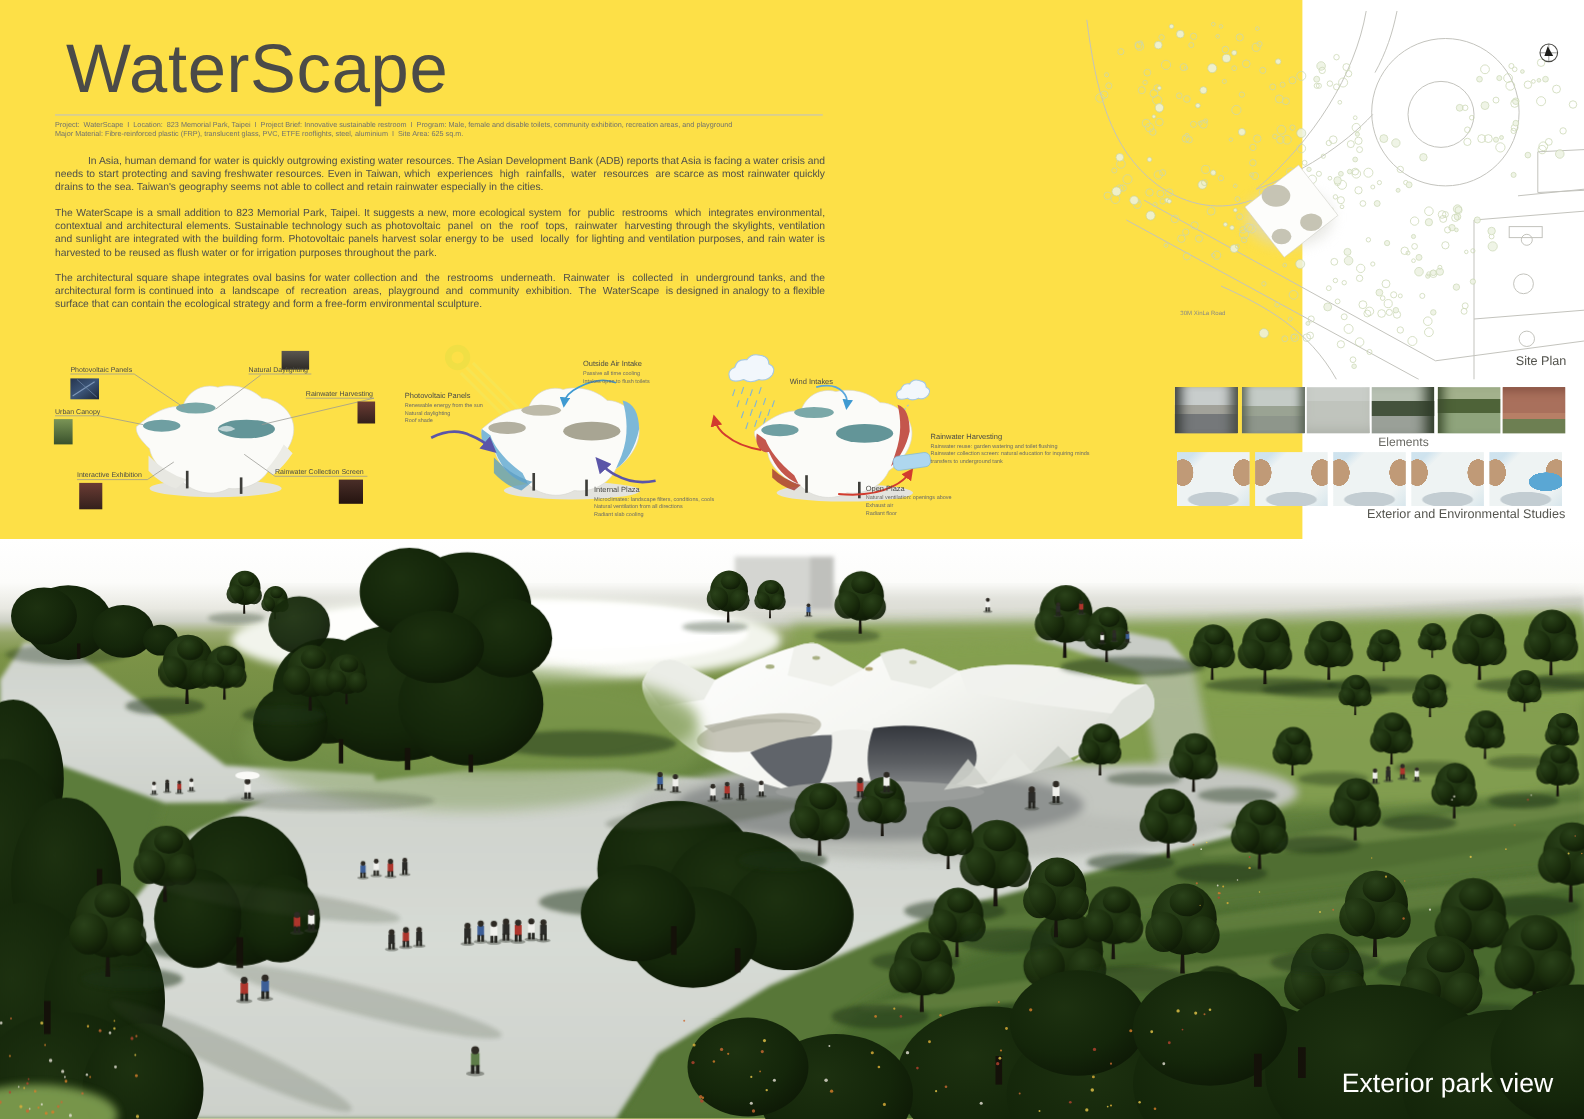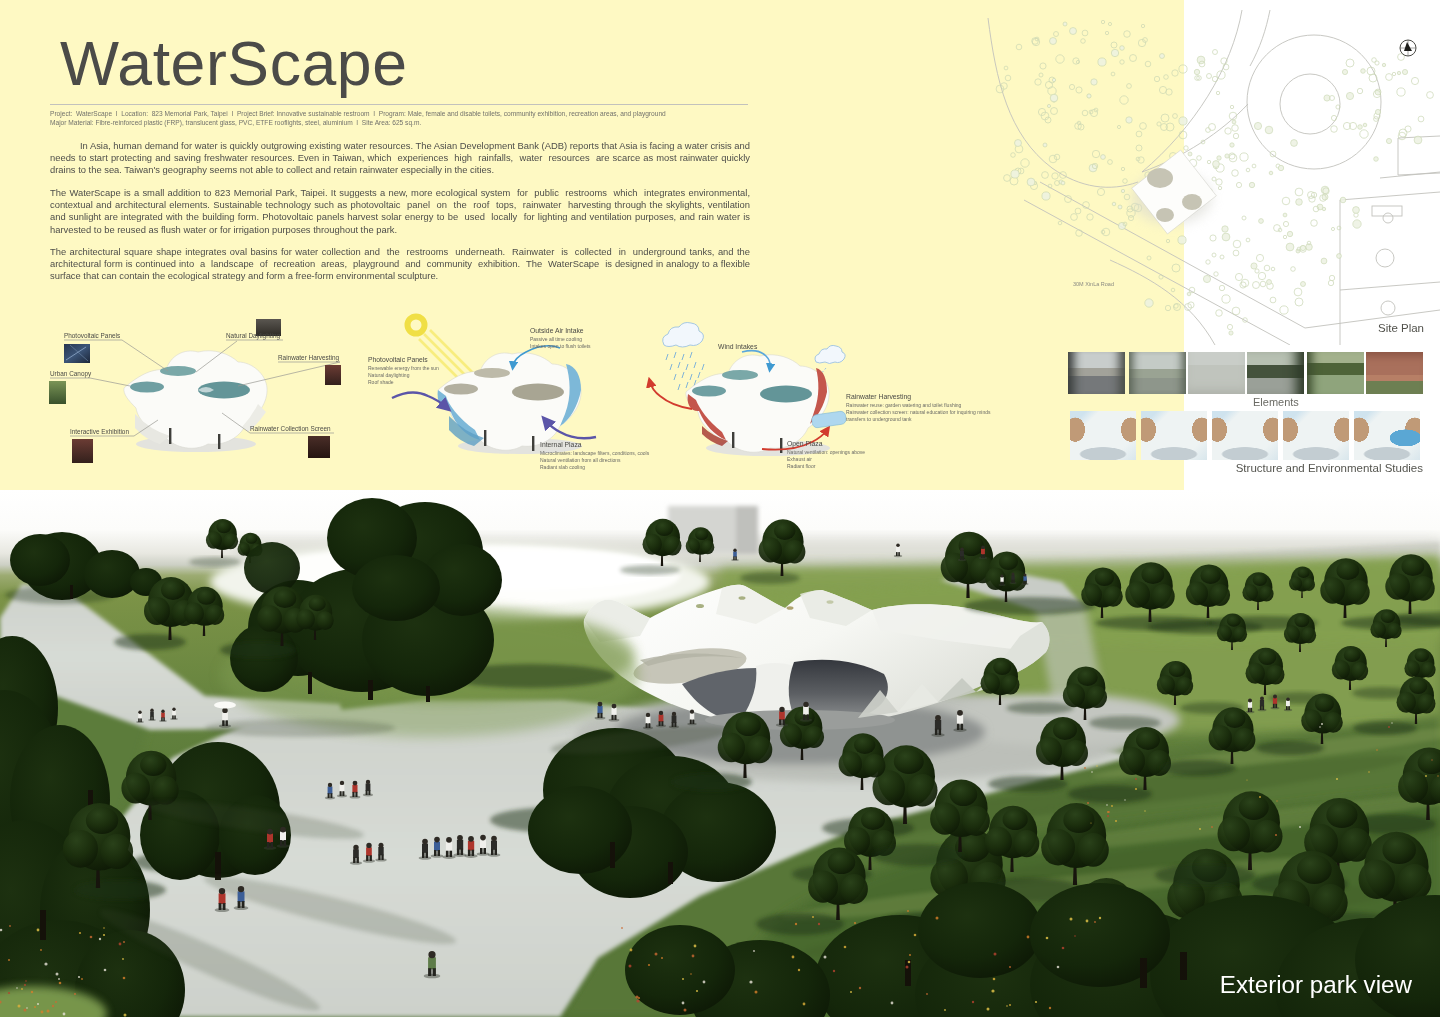--- a/index.html
+++ b/index.html
@@ -1,17 +1,17 @@
 <!DOCTYPE html>
 <html><head><meta charset="utf-8">
 <style>
 *{margin:0;padding:0;box-sizing:border-box}
 html,body{width:1440px;height:1017px;background:#fff;font-family:"Liberation Sans",sans-serif;overflow:hidden}
 .abs{position:absolute}
-#board{position:relative;width:1184px;height:1017px;background:#fef9c3}
+#board{position:relative;width:1184px;height:1017px;background:#fde047}
 </style></head>
 <body>
 <div id="board">
 
 <div class="abs" style="left:60px;top:27px;font-size:62.5px;color:#4b4b48;letter-spacing:0.6px;">WaterScape</div>
 
 <div class="abs" style="left:50px;top:104px;width:698px;height:1px;background:#c2c2bd"></div>
 
 <div class="abs" style="left:50px;top:110px;width:700px;font-size:6.6px;color:#72726c;">Project:&nbsp; WaterScape&nbsp;&nbsp;I&nbsp;&nbsp;Location:&nbsp; 823 Memorial Park, Taipei&nbsp;&nbsp;I&nbsp;&nbsp;Project Brief: Innovative sustainable restroom&nbsp;&nbsp;I&nbsp;&nbsp;Program: Male, female and disable toilets, community exhibition, recreation areas, and playground</div>
 
@@ -601,21 +601,21 @@
 <div class="abs" style="left:1366px;top:352px;width:57px;height:42px;background:linear-gradient(180deg,#a9705c 0 55%,#b77f66 55% 68%,#6d7f52 68% 100%);box-shadow:inset 0 10px 8px -6px #8a5444;"></div>
 
 <div class="abs" style="left:1253px;top:396px;width:170px;font-size:11px;color:#6a6a64;">Elements</div>
 
 <div class="abs" style="left:1070px;top:411px;width:66px;height:49px;background:radial-gradient(ellipse 16px 20px at 8% 38%, #c09a77 0 60%, rgba(192,154,119,0) 61%),radial-gradient(ellipse 16px 20px at 92% 38%, #c09a77 0 60%, rgba(192,154,119,0) 61%),radial-gradient(ellipse 40px 12px at 50% 88%, #c3cdd2 0 55%, rgba(195,205,210,0) 60%),linear-gradient(135deg,#cfe3ee 0 14%,#eef3f3 26% 78%,#d8e6ec 100%);"></div>
 <div class="abs" style="left:1141px;top:411px;width:66px;height:49px;background:radial-gradient(ellipse 16px 20px at 8% 38%, #c09a77 0 60%, rgba(192,154,119,0) 61%),radial-gradient(ellipse 16px 20px at 92% 38%, #c09a77 0 60%, rgba(192,154,119,0) 61%),radial-gradient(ellipse 40px 12px at 50% 88%, #c3cdd2 0 55%, rgba(195,205,210,0) 60%),linear-gradient(135deg,#cfe3ee 0 14%,#eef3f3 26% 78%,#d8e6ec 100%);"></div>
 <div class="abs" style="left:1212px;top:411px;width:66px;height:49px;background:radial-gradient(ellipse 16px 20px at 8% 38%, #c09a77 0 60%, rgba(192,154,119,0) 61%),radial-gradient(ellipse 16px 20px at 92% 38%, #c09a77 0 60%, rgba(192,154,119,0) 61%),radial-gradient(ellipse 40px 12px at 50% 88%, #c3cdd2 0 55%, rgba(195,205,210,0) 60%),linear-gradient(135deg,#cfe3ee 0 14%,#eef3f3 26% 78%,#d8e6ec 100%);"></div>
 <div class="abs" style="left:1283px;top:411px;width:66px;height:49px;background:radial-gradient(ellipse 16px 20px at 8% 38%, #c09a77 0 60%, rgba(192,154,119,0) 61%),radial-gradient(ellipse 16px 20px at 92% 38%, #c09a77 0 60%, rgba(192,154,119,0) 61%),radial-gradient(ellipse 40px 12px at 50% 88%, #c3cdd2 0 55%, rgba(195,205,210,0) 60%),linear-gradient(135deg,#cfe3ee 0 14%,#eef3f3 26% 78%,#d8e6ec 100%);"></div>
 <div class="abs" style="left:1354px;top:411px;width:66px;height:49px;background:radial-gradient(ellipse 26px 14px at 78% 55%, #5aa7d4 0 60%, rgba(90,167,212,0) 61%),radial-gradient(ellipse 16px 20px at 8% 38%, #c09a77 0 60%, rgba(192,154,119,0) 61%),radial-gradient(ellipse 16px 20px at 92% 38%, #c09a77 0 60%, rgba(192,154,119,0) 61%),radial-gradient(ellipse 40px 12px at 50% 88%, #c3cdd2 0 55%, rgba(195,205,210,0) 60%),linear-gradient(135deg,#cfe3ee 0 14%,#eef3f3 26% 78%,#d8e6ec 100%);"></div>
 
-<div class="abs" style="left:1143px;top:462px;width:280px;font-size:11.5px;color:#55554f;text-align:right;">Structure and Environmental Studies</div>
+<div class="abs" style="left:1143px;top:462px;width:280px;font-size:11.5px;color:#55554f;text-align:right;">Exterior and Environmental Studies</div>
 
 <svg id="scene" class="abs" style="left:0;top:490px" width="1440" height="527" viewBox="0 0 1440 527">
 <defs>
 <linearGradient id="skyg" x1="0" y1="0" x2="0" y2="1">
 <stop offset="0" stop-color="#ffffff"></stop>
           <stop offset=".075" stop-color="#fcfcfa"></stop>
           <stop offset=".12" stop-color="#e8e8e1"></stop>
           <stop offset=".142" stop-color="#cdd0c5"></stop>
           <stop offset=".162" stop-color="#9cab72"></stop>
           <stop offset=".20" stop-color="#7c9347"></stop>

